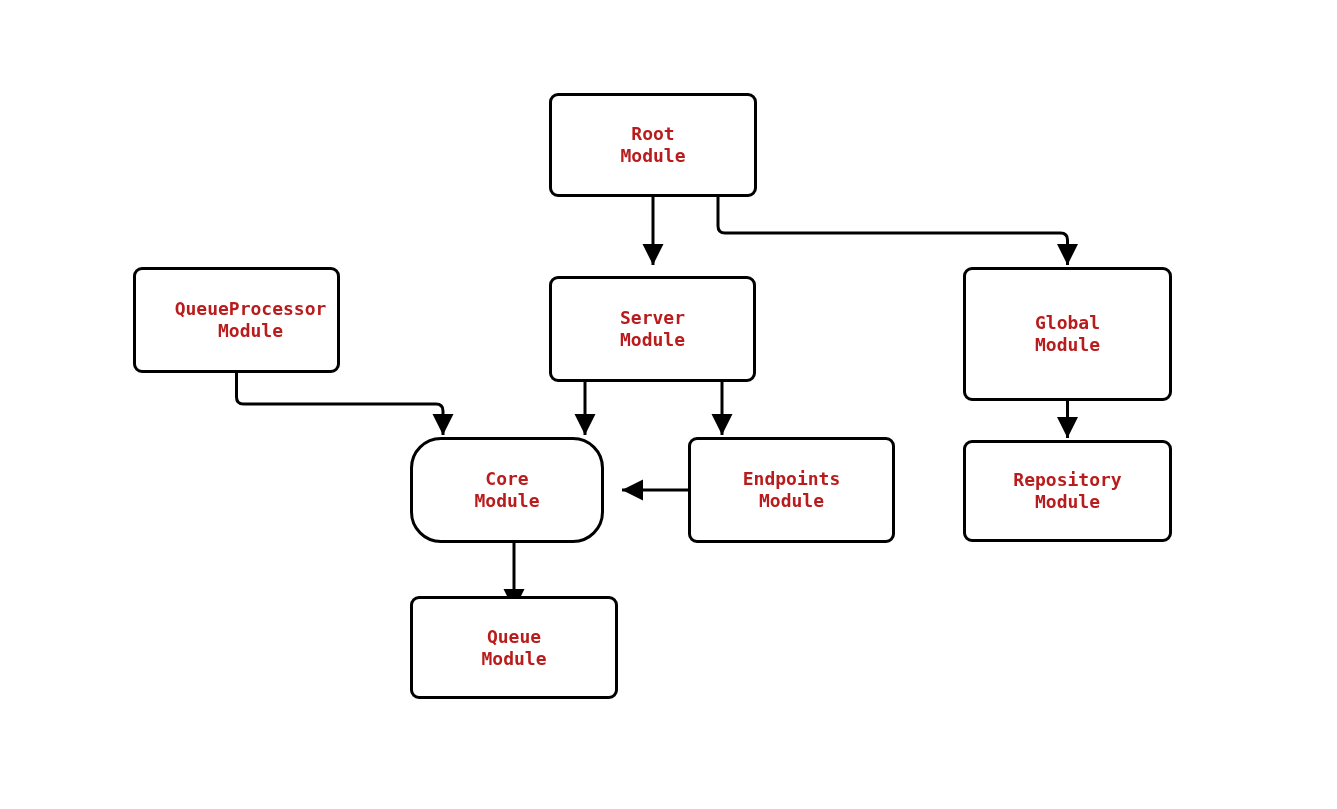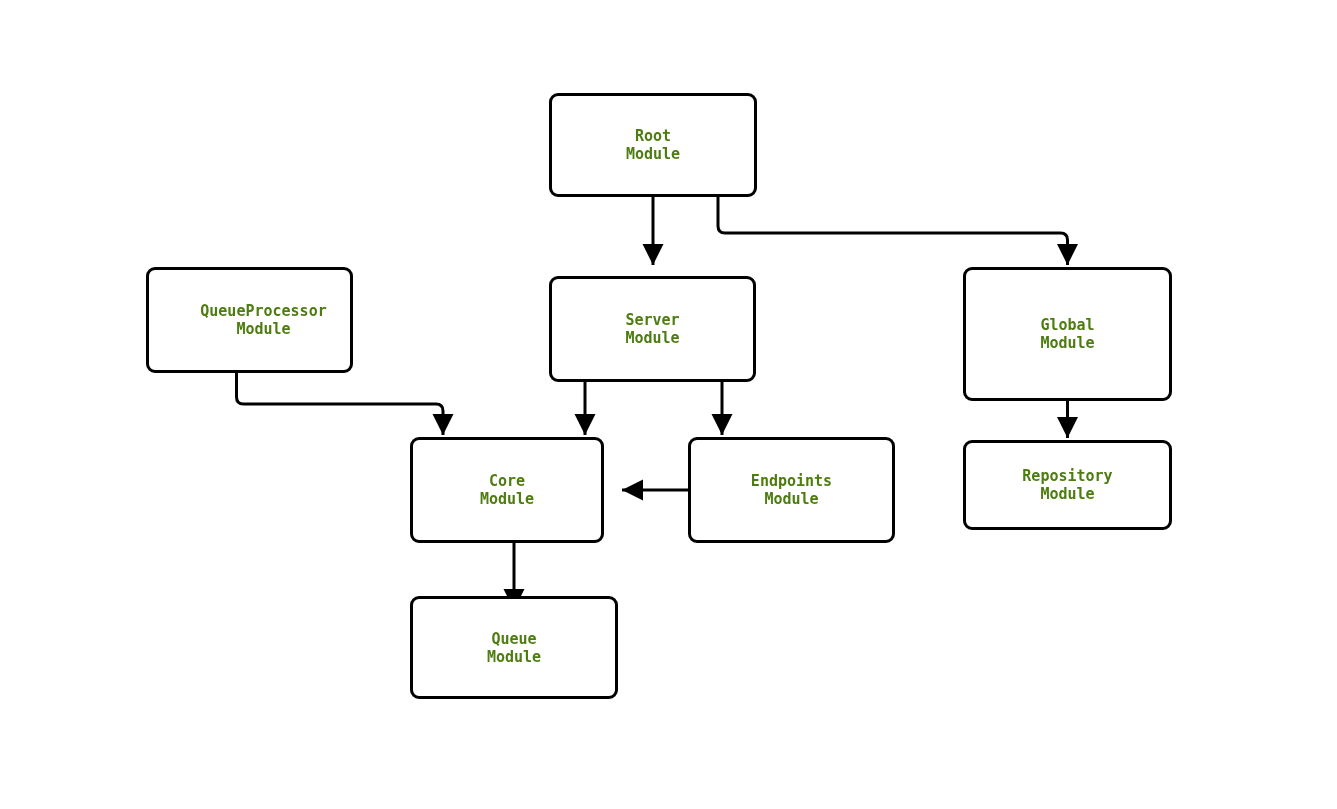--- a/index.html
+++ b/index.html
@@ -26,34 +26,34 @@
     position: absolute;
     box-sizing: border-box;
     border: 3px solid #000000;
     border-radius: 9px;
     background: #ffffff;
     display: flex;
     align-items: center;
     justify-content: center;
   }
   .node .label {
-    font-size: 15px;
+    font-size: 18px;
     font-weight: bold;
     line-height: 1.2;
-    color: #4d7c0f;
+    color: #b91c1c;
     text-align: center;
     white-space: pre-line;
   }
   .node-root          { left: 549px; top: 93px;  width: 208px; height: 104px; }
-  .node-queueprocessor{ left: 146px; top: 267px; width: 207px; height: 106px; padding-left: 28px; }
+  .node-queueprocessor{ left: 133px; top: 267px; width: 207px; height: 106px; padding-left: 28px; }
   .node-server        { left: 549px; top: 267px; width: 207px; height: 106px; margin-top: 9px; }
   .node-global        { left: 963px; top: 267px; width: 209px; height: 134px; }
-  .node-core          { left: 410px; top: 437px; width: 194px; height: 106px; }
+  .node-core          { left: 410px; top: 437px; width: 194px; height: 106px; border-radius: 31px; }
   .node-endpoints     { left: 688px; top: 437px; width: 207px; height: 106px; }
-  .node-repository    { left: 963px; top: 440px; width: 209px; height: 90px; }
+  .node-repository    { left: 963px; top: 440px; width: 209px; height: 102px; }
   .node-queue         { left: 410px; top: 596px; width: 208px; height: 103px; }
   .edge {
     stroke: #000000;
     stroke-width: 3;
     fill: none;
   }
 </style>
 </head>
 <body>
 

